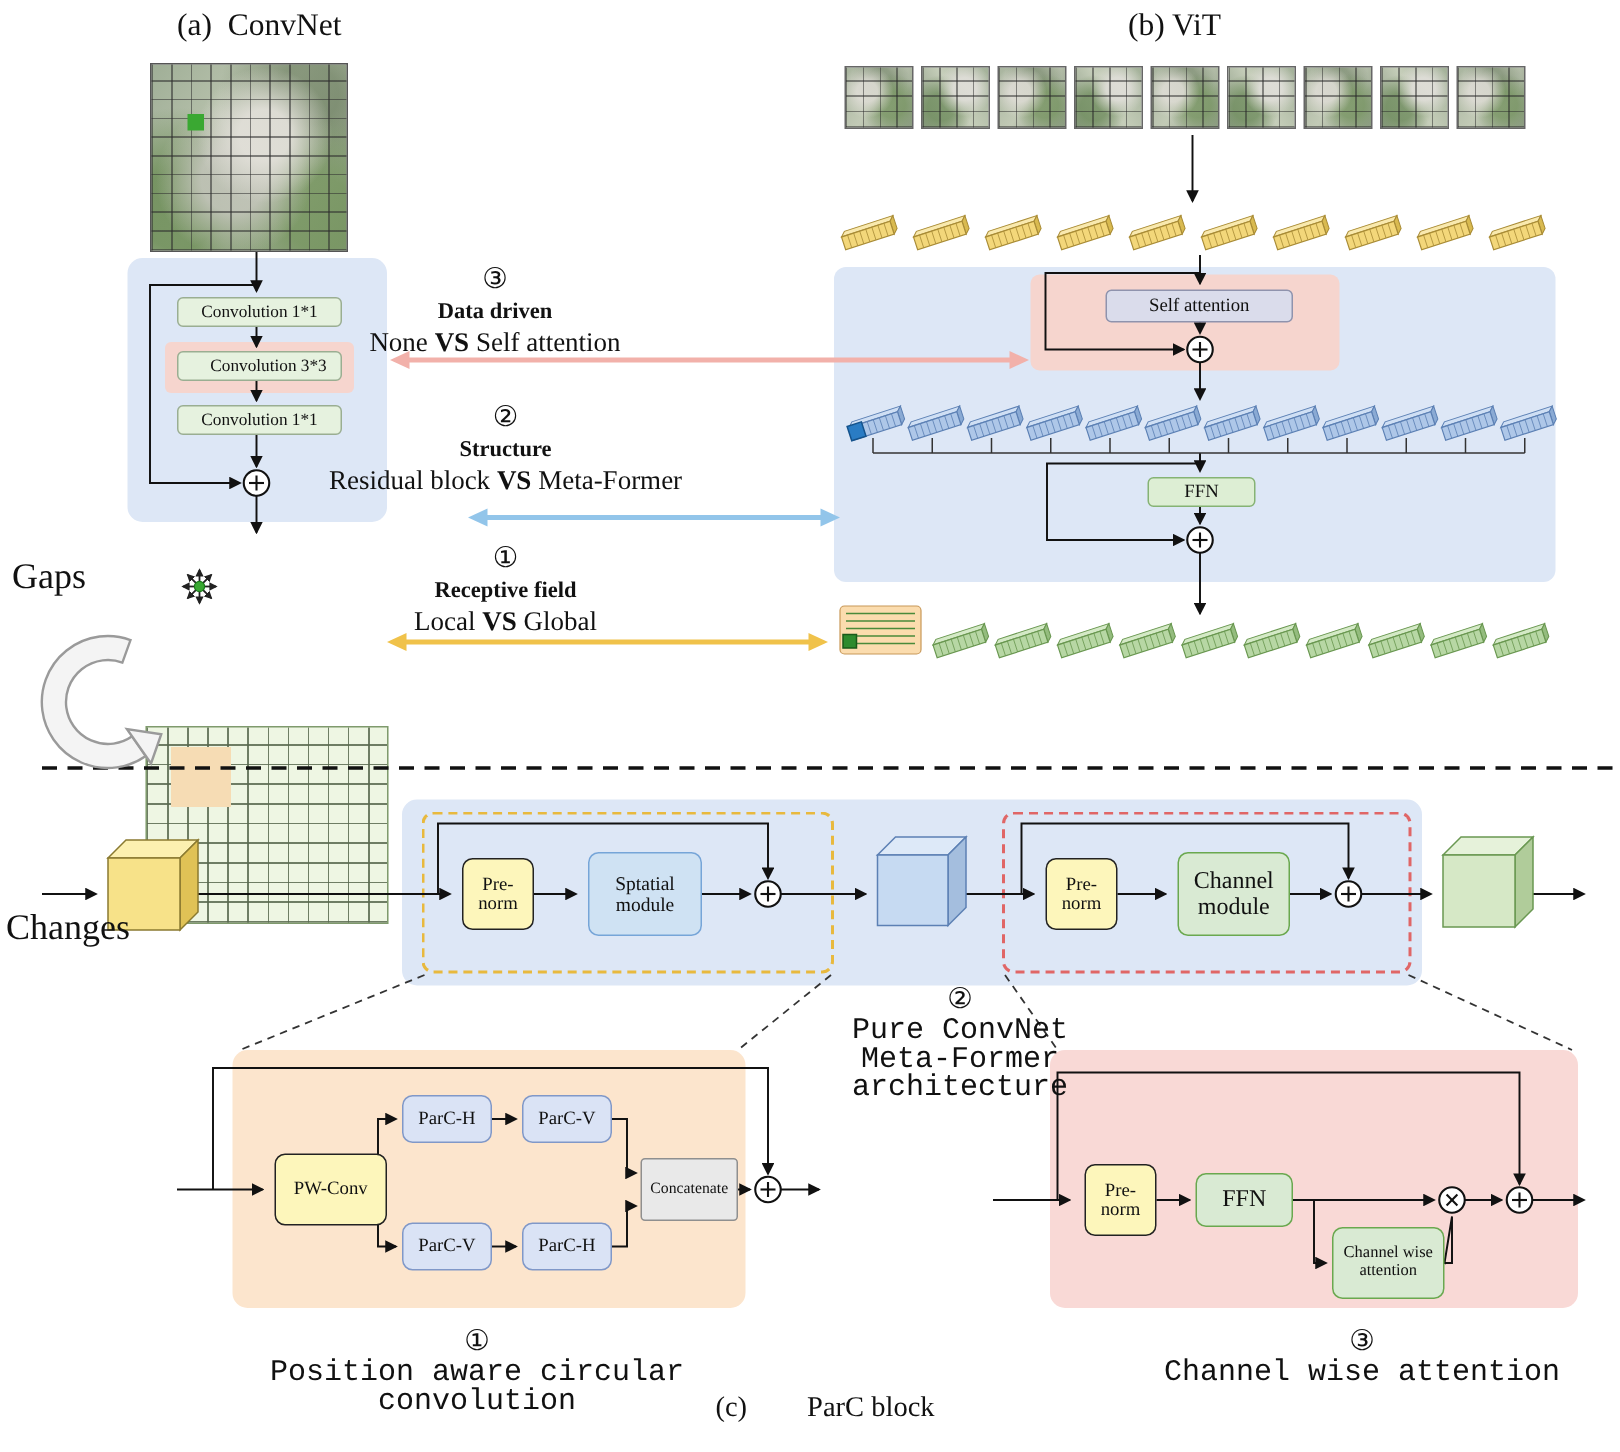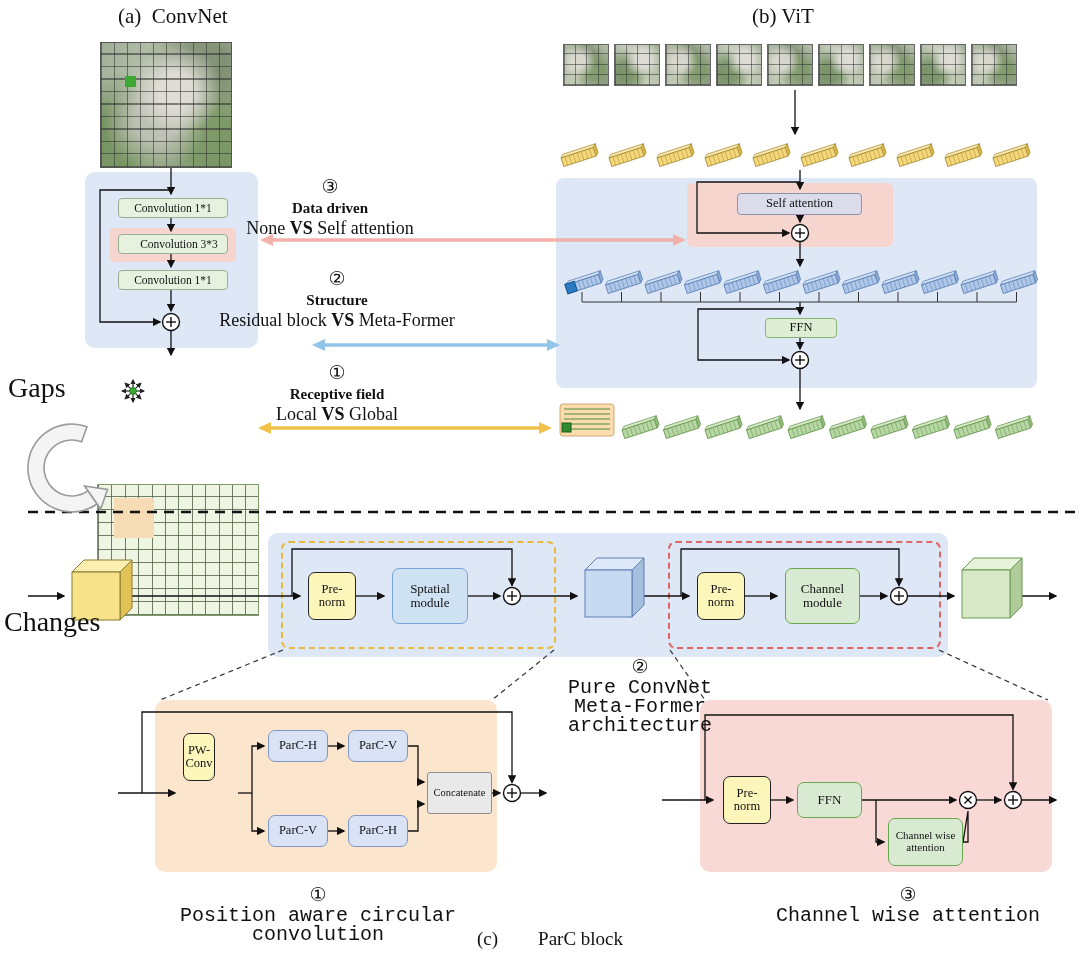--- a/index.html
+++ b/index.html
@@ -8,25 +8,25 @@
   .region{position:absolute;box-sizing:border-box;z-index:1;}
   #overlay{position:absolute;left:0;top:0;z-index:5;pointer-events:none;}
   .lbl{position:absolute;z-index:10;}
   .box{position:absolute;z-index:10;display:flex;align-items:center;justify-content:center;
        text-align:center;box-sizing:border-box;line-height:1.08;}
   .green-box{background:#e6f2df;border:1px solid #9aae92;border-radius:4px;font-size:11.5px;}
   .gray-box{background:#dadceb;border:1px solid #8f93ad;border-radius:4px;font-size:12.5px;}
   .ffn-box{background:#ddeed4;border:1px solid #86b374;border-radius:4px;font-size:12.5px;}
   .yellow-box{background:#fdf6bb;border:1.6px solid #222;border-radius:7px;font-size:12.5px;}
   .blue-mod{background:#cfe2f3;border:1.6px solid #76a5d8;border-radius:7px;font-size:13px;}
-  .green-mod{background:#d9ead3;border:1.6px solid #6aa84f;border-radius:7px;font-size:13px;}
+  .green-mod{background:#d9ead3;border:1.6px solid #6aa84f;border-radius:7px;font-size:16px;}
   .parc-box{background:#dae3f5;border:1.5px solid #8098c8;border-radius:7px;font-size:12.5px;}
   .concat-box{background:#e9e9e9;border:1px solid #8f8f8f;border-radius:3px;font-size:10.5px;}
   .title{font-size:21px;white-space:pre;}
-  .side-word{font-size:28px;}
+  .side-word{font-size:24px;}
   .ann{position:absolute;z-index:10;text-align:center;}
   .cnum{font-size:19px;line-height:22px;}
   .ann .t{font-weight:bold;font-size:15px;line-height:20px;}
   .ann .s{font-size:18px;line-height:20px;}
   .cap{font-size:20px;line-height:19px;font-family:Liberation Mono, monospace;}
   .koala{position:relative;border:1px solid #555;box-sizing:border-box;
     background:
       radial-gradient(circle at 58% 38%, rgba(225,223,216,.95) 0 16%, transparent 42%),
       radial-gradient(circle at 42% 62%, rgba(200,200,192,.85) 0 20%, transparent 48%),
       radial-gradient(circle at 14% 78%, rgba(104,138,82,.8) 0 18%, transparent 46%),
@@ -711,21 +711,21 @@
   <div class="box blue-mod" style="left:392px;top:568px;width:76px;height:56px;">Sptatial module</div>
   <div class="box yellow-box" style="left:697px;top:572px;width:48px;height:48px;">Pre-norm</div>
   <div class="box green-mod" style="left:785px;top:568px;width:75px;height:56px;">Channel module</div>
 
   <div class="ann" style="left:525px;top:656px;width:230px;">
     <div class="cnum">②</div>
     <div class="cap">Pure ConvNet</div>
     <div class="cap">Meta-Former architecture</div>
   </div>
 
-  <div class="box yellow-box" style="left:183px;top:733px;width:32px;height:48px;">PW-Conv</div>
+  <div class="box yellow-box" style="left:183px;top:769px;width:75px;height:48px;">PW-Conv</div>
   <div class="box parc-box" style="left:268px;top:730px;width:60px;height:32px;">ParC-H</div>
   <div class="box parc-box" style="left:348px;top:730px;width:60px;height:32px;">ParC-V</div>
   <div class="box parc-box" style="left:268px;top:815px;width:60px;height:32px;">ParC-V</div>
   <div class="box parc-box" style="left:348px;top:815px;width:60px;height:32px;">ParC-H</div>
   <div class="box concat-box" style="left:427px;top:772px;width:65px;height:42px;">Concatenate</div>
 
   <div class="box yellow-box" style="left:723px;top:776px;width:48px;height:48px;">Pre-norm</div>
   <div class="box green-mod" style="left:797px;top:782px;width:65px;height:36px;">FFN</div>
   <div class="box green-mod" style="left:888px;top:818px;width:75px;height:48px;font-size:11px;">Channel wise attention</div>
 

